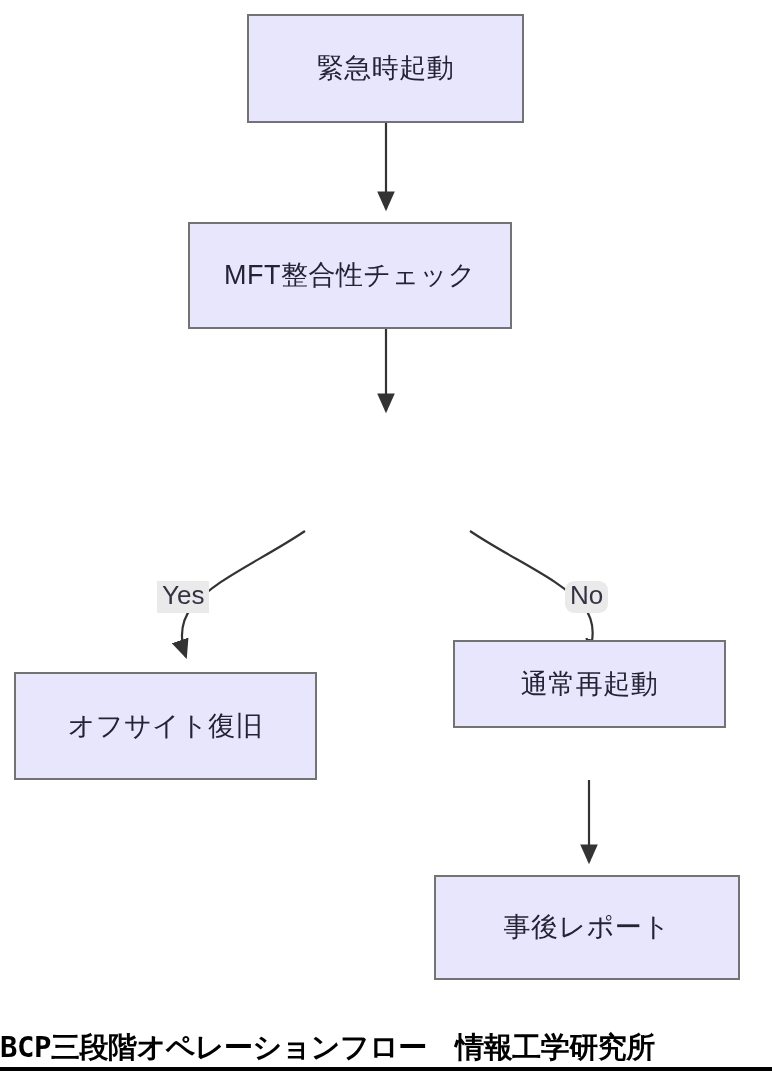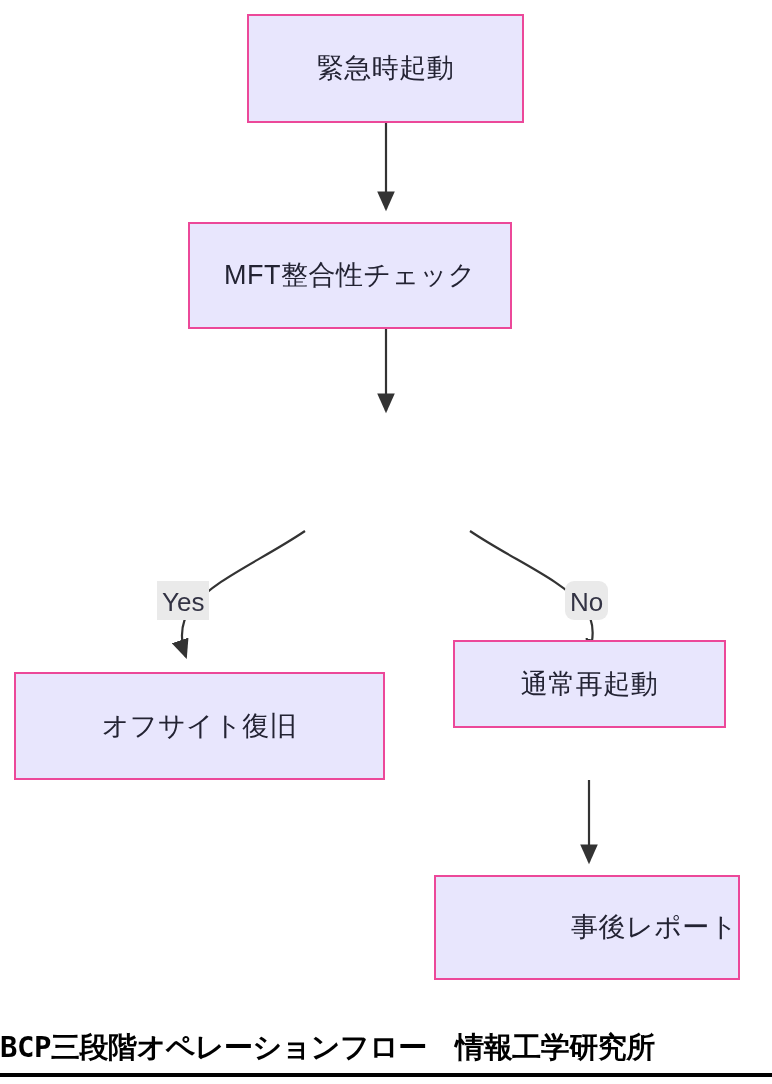--- a/index.html
+++ b/index.html
@@ -21,49 +21,49 @@
     top: 0;
     width: 772px;
     height: 1084px;
   }
 
   
   .node {
     position: absolute;
     box-sizing: border-box;
     background: #e8e6fd;
-    border: 2px solid #ec4899;
+    border: 2px solid #737373;
     display: flex;
     align-items: center;
     justify-content: center;
     z-index: 3;
   }
   .node-label {
     color: #232333;
     font-size: 27px;
     line-height: 1.2;
     white-space: nowrap;
     letter-spacing: 0.5px;
   }
 
   #node-start   { left: 247px; top: 14px;  width: 277px; height: 109px; }
   #node-check   { left: 188px; top: 222px; width: 324px; height: 107px; }
   #node-decision{ left: 258px; top: 424px; width: 258px; height: 106px; }
-  #node-offsite { left: 14px;  top: 672px; width: 371px; height: 108px; justify-content: center; }
+  #node-offsite { left: 14px;  top: 672px; width: 303px; height: 108px; justify-content: center; }
   #node-restart { left: 453px; top: 640px; width: 273px; height: 88px; }
-  #node-report  { left: 434px; top: 875px; width: 306px; height: 105px; justify-content: flex-end; }
+  #node-report  { left: 434px; top: 875px; width: 306px; height: 105px; }
 
   
   .edge-label {
     position: absolute;
     background: #eaeaea;
     color: #333344;
     font-size: 26px;
     line-height: 1.05;
-    padding: 8px 5px 4px 5px;
+    padding: 1px 5px 4px 5px;
     z-index: 4;
     white-space: nowrap;
   }
   #edge-label-yes { left: 157px; top: 581px; }
   #edge-label-no  { left: 565px; top: 581px; border-radius: 9px; }
 
   
   #connectors {
     position: absolute;
     left: 0; top: 0;
@@ -74,21 +74,21 @@
   }
 
   
   #caption {
     position: absolute;
     left: 0;
     top: 1030px;
     width: 772px;
     box-sizing: border-box;
     border-bottom: 4px solid #000000;
-    padding-bottom: 8px;
+    padding-bottom: 2px;
   }
   #caption-text {
     display: block;
     color: #000000;
     font-family: "DejaVu Sans Mono", "Liberation Mono", monospace;
     font-weight: bold;
     font-size: 29px;
     line-height: 1.2;
     white-space: nowrap;
     letter-spacing: -0.5px;

